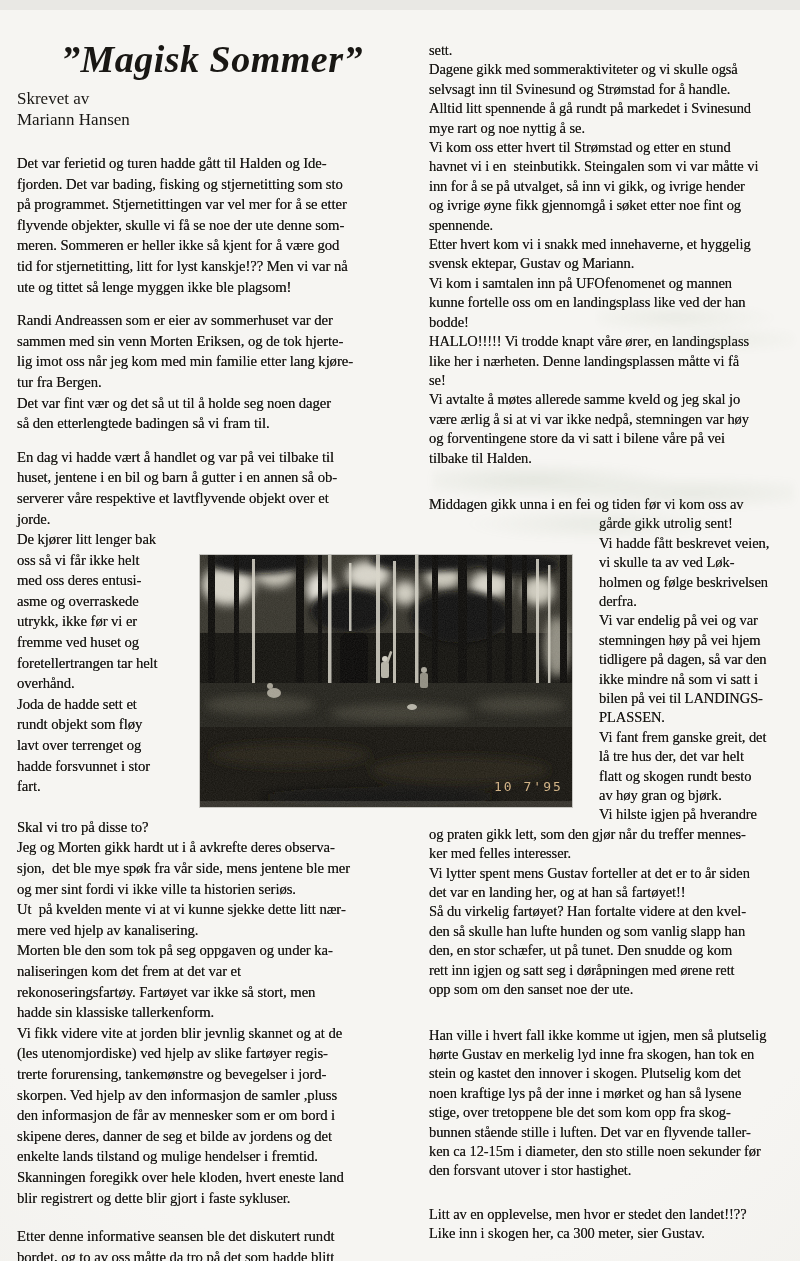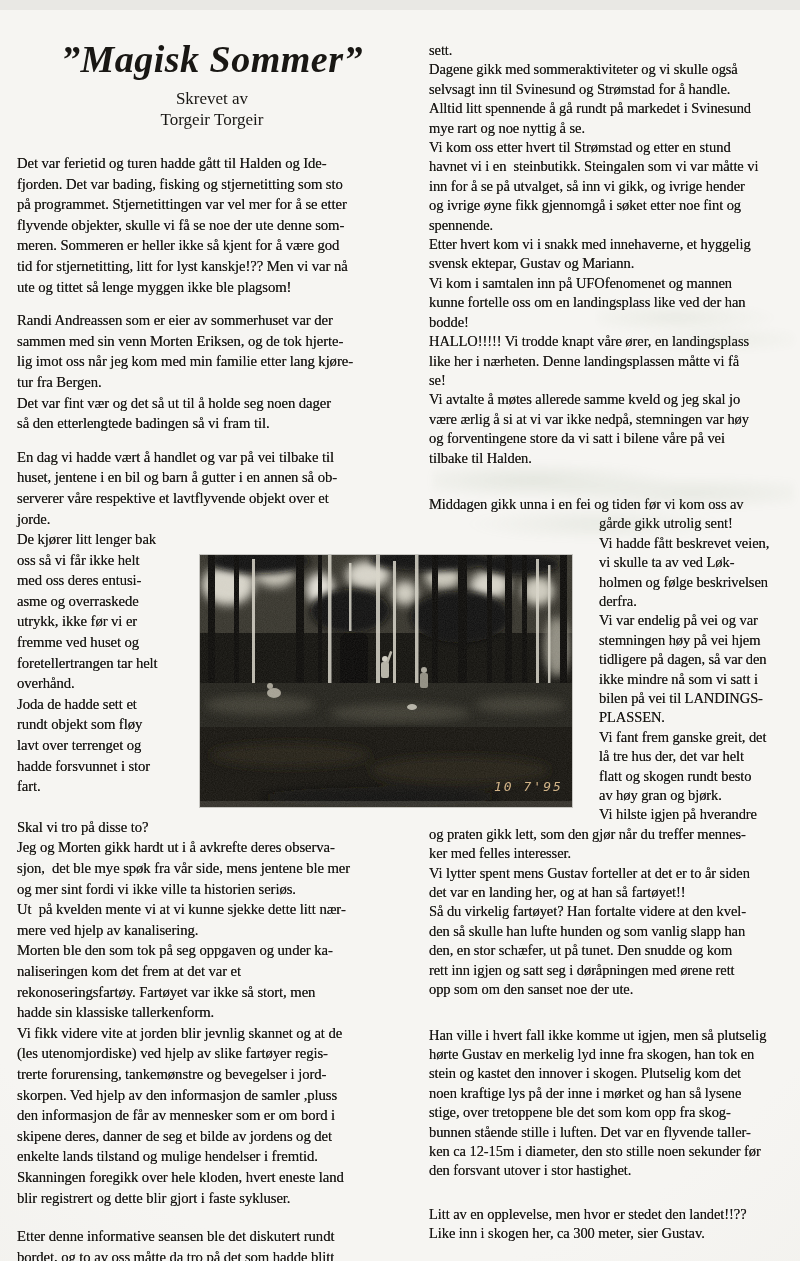--- a/index.html
+++ b/index.html
@@ -18,21 +18,21 @@
     color:var(--ink);
   }
   .col{position:absolute;}
   .col-left{left:17px;top:26px;width:390px;}
   .col-right{left:429px;top:30px;width:390px;}
   .title{
     font-size:38px;line-height:46px;font-weight:bold;font-style:italic;
     text-align:center;letter-spacing:.5px;margin:0 0 6px 0;
   }
   .byline{
-    text-align:center;font-size:17px;line-height:21px;margin:0 0 23px 0;
+    font-size:17px;line-height:21px;margin:0 0 23px 0;
   }
   .txt{
     white-space:pre;
     text-shadow:0 0 .45px rgba(25,23,20,.75);
     transform:scaleX(.95);
     transform-origin:0 0;
     margin:0;
   }
   .col-left .txt{font-size:15.5px;line-height:20.6px;width:408px;letter-spacing:-.1px;}
   .col-right .txt{font-size:15.3px;line-height:19.4px;width:406px;letter-spacing:-.1px;}
@@ -42,21 +42,20 @@
   .lc-p3w{margin-bottom:20px;}
   .lc-p4{margin-bottom:18px;}
   .rc-p1{margin-bottom:27px;}
   .rc-p2l{margin-bottom:0;}
   .rc-p2w{padding-left:179px;margin-bottom:0;}
   .rc-p3{margin-bottom:26px;}
   .rc-p4{margin-bottom:24px;}
   .photo{
     position:absolute;left:200px;top:545px;width:372px;height:252px;
     box-shadow:0 0 0 1px rgba(60,58,52,.25);
-    font-style:italic;
   }
   .photo-svg{display:block;width:100%;height:100%;}
   .ts{fill:var(--timestamp);}
   .ghost{
     position:absolute;pointer-events:none;filter:blur(3px);
   }
   .ghost-1{
     left:598px;top:292px;width:196px;height:52px;opacity:.45;
     background:
       radial-gradient(70% 40% at 40% 30%, rgba(150,168,138,.28), transparent 75%),
@@ -72,21 +71,21 @@
 </style>
 </head>
 <body>
 
 <div class="page">
 
   <div class="col col-left">
     <h1 class="title">”Magisk Sommer”</h1>
     <div class="byline">
       <div>Skrevet av</div>
-      <div>Torgeir Torgeir</div>
+      <div>Mariann Hansen</div>
     </div>
     <p class="txt lc-p1">Det var ferietid og turen hadde gått til Halden og Ide-
 fjorden. Det var bading, fisking og stjernetitting som sto
 på programmet. Stjernetittingen var vel mer for å se etter
 flyvende objekter, skulle vi få se noe der ute denne som-
 meren. Sommeren er heller ikke så kjent for å være god
 tid for stjernetitting, litt for lyst kanskje!?? Men vi var nå
 ute og tittet så lenge myggen ikke ble plagsom!</p>
     <p class="txt lc-p2">Randi Andreassen som er eier av sommerhuset var der
 sammen med sin venn Morten Eriksen, og de tok hjerte-

